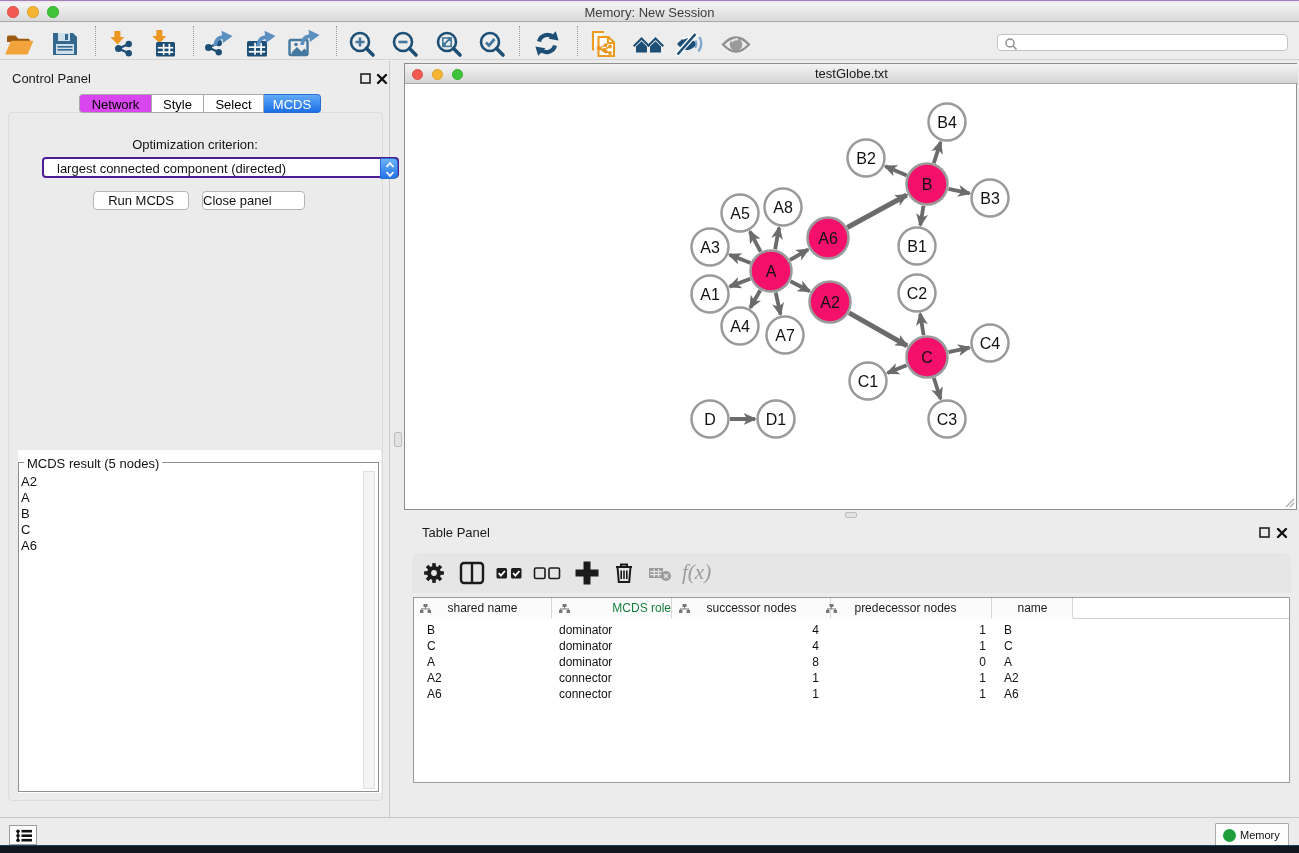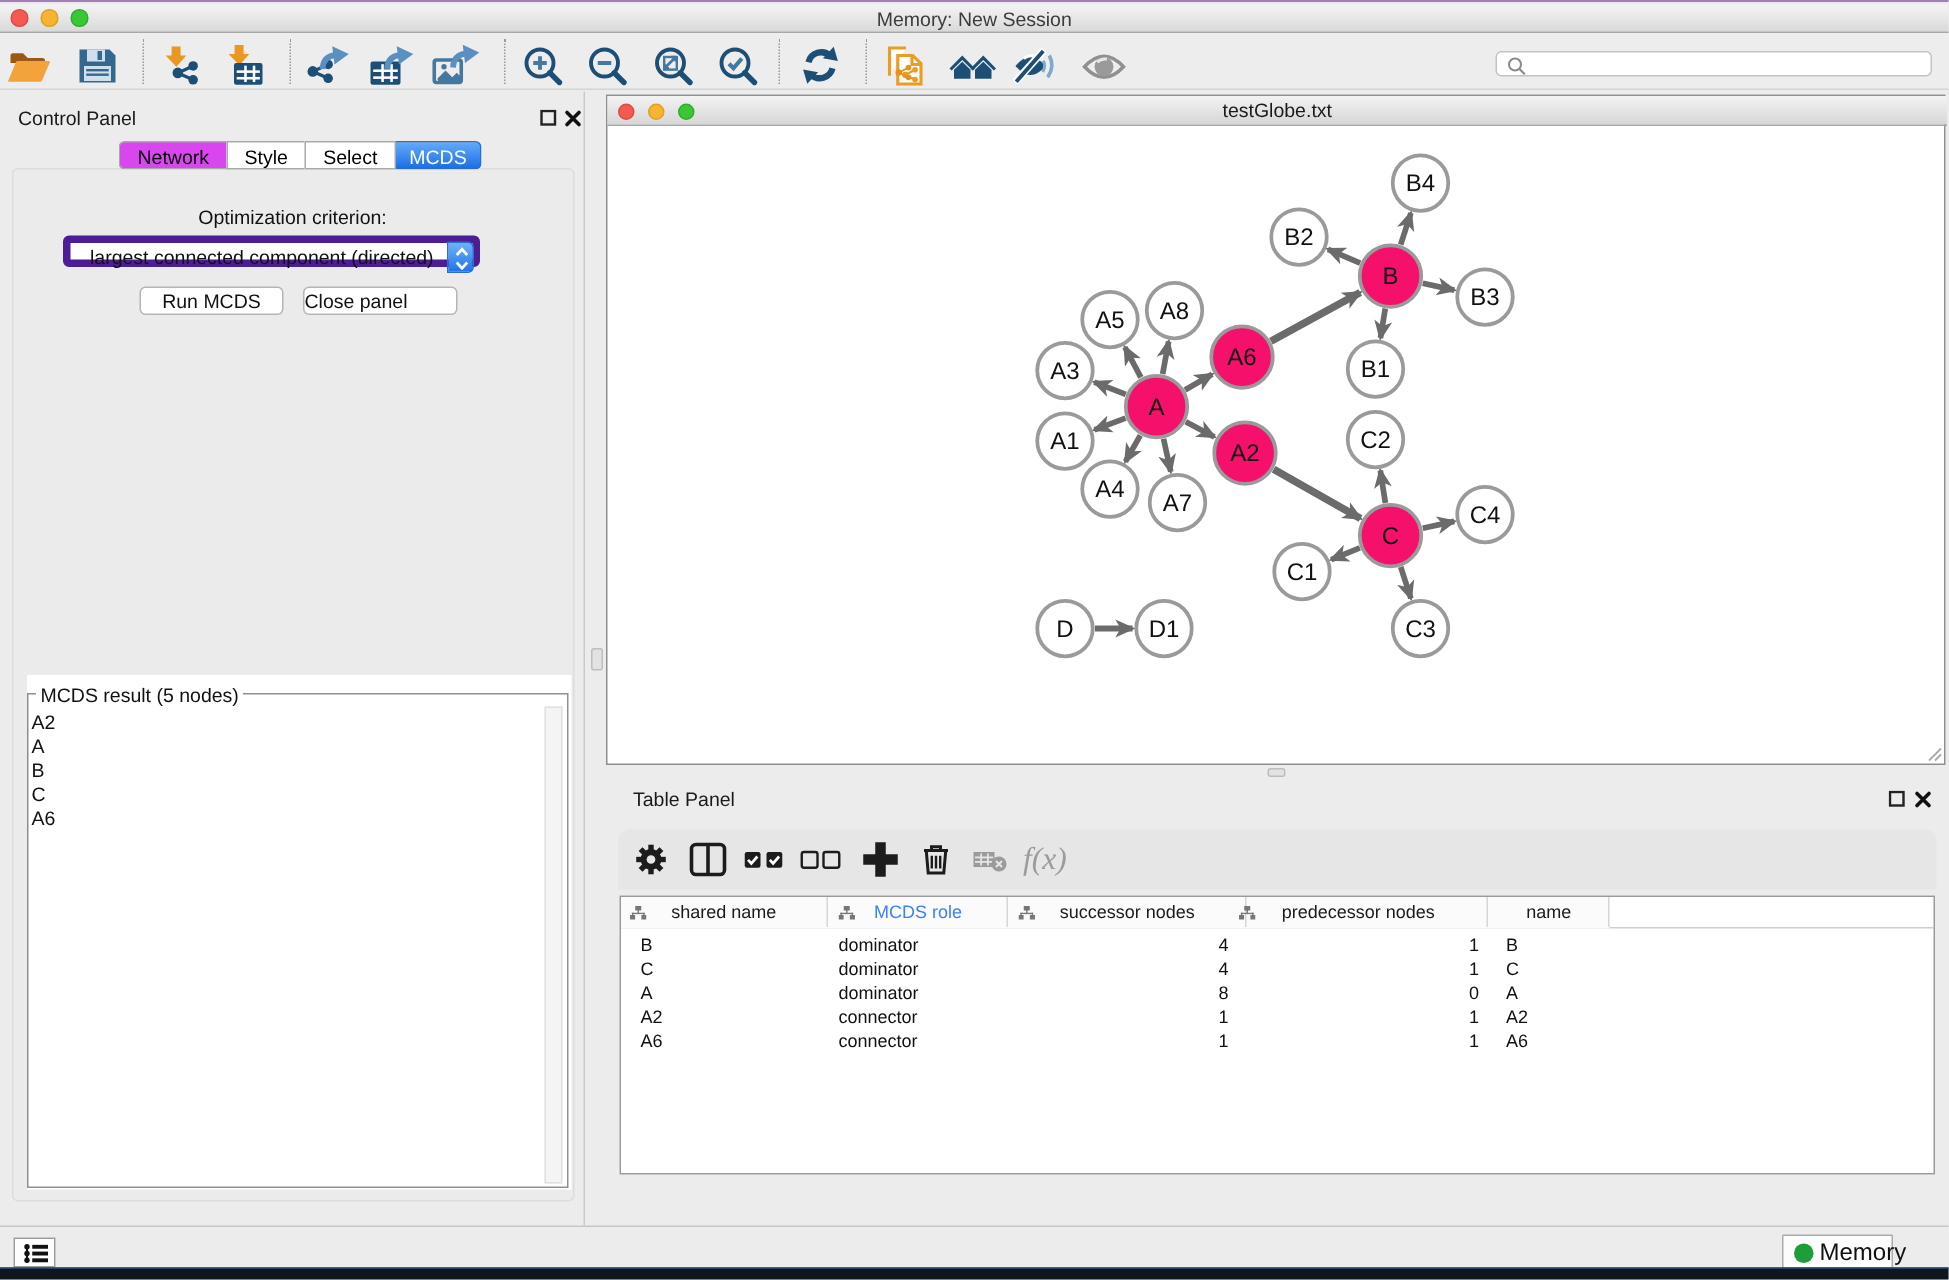--- a/index.html
+++ b/index.html
@@ -191,21 +191,21 @@
   <div class="abs" id="cp-inner" style="left:8px;top:51px;width:375px;height:689px;background:#ebebeb;border:1px solid #dcdcdc;border-radius:4px"></div>
 
   <div class="abs" style="left:79px;top:33px;height:19px;display:flex;font-size:13px;line-height:19px;text-align:center">
     <div style="width:72px;background:#d946ef;border:1px solid #a9a9a9;border-right:none;border-radius:4px 0 0 4px">Network</div>
     <div style="width:52px;background:#fff;border:1px solid #a9a9a9;border-right:none">Style</div>
     <div style="width:61px;background:#fff;border:1px solid #a9a9a9">Select</div>
     <div style="width:57px;background:linear-gradient(#62aaf8,#1b70e8);border:1px solid #2a6fce;border-left:none;border-radius:0 4px 4px 0;color:#fff">MCDS</div>
   </div>
   <div class="abs" style="left:0;top:76px;width:390px;text-align:center;font-size:13px;color:#111">Optimization criterion:</div>
 
-  <div class="abs" style="left:42px;top:96px;width:278px;height:21px;background:#fff;border:5px solid #4c1d95;border-radius:4px">
+  <div class="abs" style="left:42px;top:96px;width:357px;height:21px;background:#fff;border:2px solid #4c1d95;border-radius:4px">
     <div class="abs" style="left:13px;top:0;font-size:13px;line-height:19px;color:#111">largest connected component (directed)</div>
     <div class="abs" style="right:-1px;top:-1px;width:18px;height:21px;background:linear-gradient(#6db3f9,#2173ea);border:1px solid #2a6fce;border-radius:0 4px 4px 0">
       <svg width="18" height="21" viewBox="0 0 18 21">
           <path d="M5.5 8 L9 4.2 L12.5 8" fill="none" stroke="#fff" stroke-width="1.8"></path>
           <path d="M5.5 13 L9 16.8 L12.5 13" fill="none" stroke="#fff" stroke-width="1.8"></path>
         </svg>
     </div>
   </div>
 
   <div class="abs" style="left:93px;top:130px;width:96px;height:19px;background:#fff;border:1px solid #b5b5b5;border-radius:4px;font-size:13px;line-height:18px;text-align:center;color:#111">Run MCDS</div>
@@ -371,21 +371,21 @@
           <g fill="#777">
             <rect x="3.5" y="0" width="4" height="3"></rect>
             <rect x="0" y="6" width="3.4" height="3"></rect>
             <rect x="7.6" y="6" width="3.4" height="3"></rect>
             <rect x="1.2" y="4.5" width="8.6" height="0.9"></rect>
             <rect x="5.1" y="2.5" width="0.9" height="2.5"></rect>
             <rect x="1.3" y="4.5" width="0.9" height="2"></rect>
             <rect x="8.8" y="4.5" width="0.9" height="2"></rect>
           </g>
         </svg>shared name</div>
-<div class="abs" style="left:139px;top:0;width:119px;height:20px;border-right:1px solid #d6d6d6;font-size:12px;line-height:21px;text-align:center;color:#3b82f6"><svg width="11" height="10" viewBox="0 0 11 10" style="position:absolute;left:6px;top:6px">
+<div class="abs" style="left:139px;top:0;width:119px;height:20px;border-right:1px solid #d6d6d6;font-size:12px;line-height:21px;text-align:right;color:#15803d"><svg width="11" height="10" viewBox="0 0 11 10" style="position:absolute;left:6px;top:6px">
           <g fill="#777">
             <rect x="3.5" y="0" width="4" height="3"></rect>
             <rect x="0" y="6" width="3.4" height="3"></rect>
             <rect x="7.6" y="6" width="3.4" height="3"></rect>
             <rect x="1.2" y="4.5" width="8.6" height="0.9"></rect>
             <rect x="5.1" y="2.5" width="0.9" height="2.5"></rect>
             <rect x="1.3" y="4.5" width="0.9" height="2"></rect>
             <rect x="8.8" y="4.5" width="0.9" height="2"></rect>
           </g>
         </svg>MCDS role</div>
@@ -446,18 +446,18 @@
           <rect x="7.3" y="4.6" width="1.4" height="11"></rect>
           <circle cx="8" cy="5.2" r="1.8"></circle>
           <circle cx="8" cy="9.7" r="1.8"></circle>
           <circle cx="8" cy="14.2" r="1.8"></circle>
           <rect x="11.5" y="3.9" width="10.5" height="2.6"></rect>
           <rect x="11.5" y="8.4" width="10.5" height="2.6"></rect>
           <rect x="11.5" y="12.9" width="10.5" height="2.6"></rect>
         </g>
       </svg>
   </div>
-  <div class="abs" style="left:1188px;top:5px;width:74px;height:23px;background:#fcfcfc;border:1px solid #ababab;border-radius:1px;font-size:16px;line-height:23px;color:#111">
+  <div class="abs" style="left:1215px;top:5px;width:74px;height:23px;background:#fcfcfc;border:1px solid #ababab;border-radius:1px;font-size:11px;line-height:23px;color:#111">
     <span style="position:absolute;left:7px;top:5px;width:13px;height:13px;border-radius:50%;background:#1d9e3a"></span>
     <span style="position:absolute;left:24px">Memory</span>
   </div>
 </div>
 <div class="abs" style="left:0;top:845px;width:1299px;height:8px;background:#10161d;border-top:1px solid #24415f"></div>
 
 </body></html>

